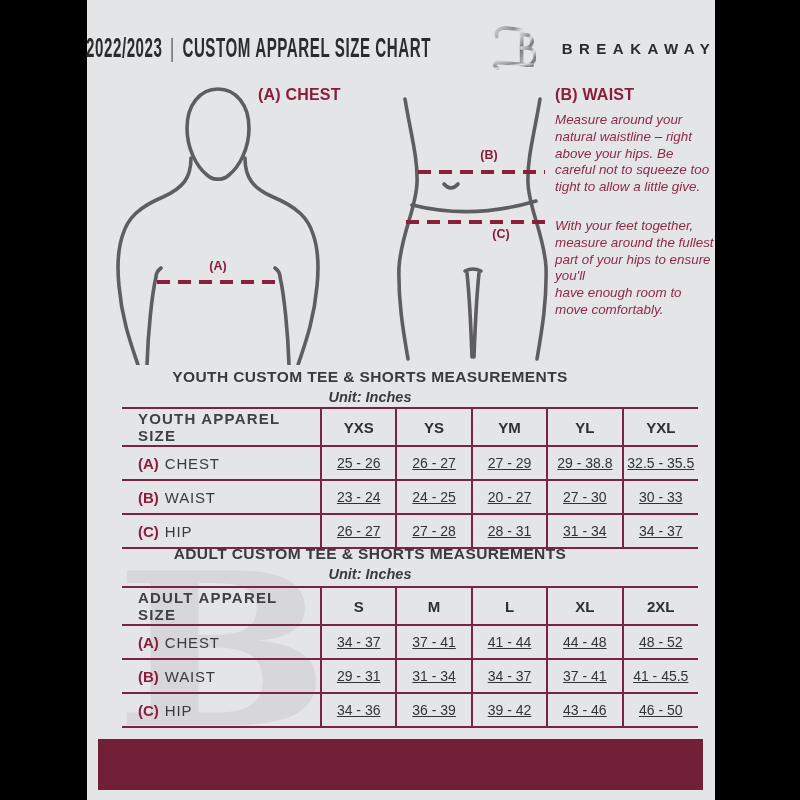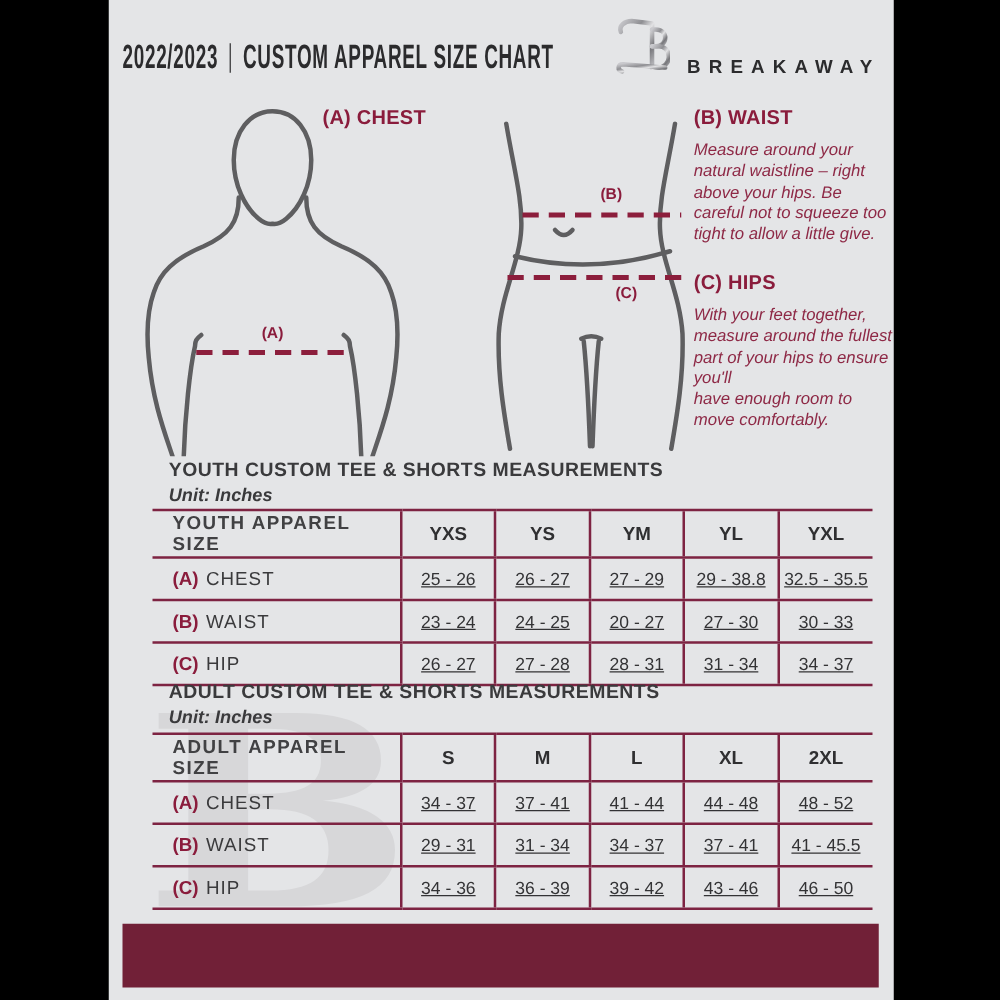--- a/index.html
+++ b/index.html
@@ -6,22 +6,22 @@
   .stage{position:relative;width:800px;height:800px;background:#000;overflow:hidden;
          font-family:"Liberation Sans",sans-serif;}
   .doc{position:absolute;left:87px;top:0;width:628px;height:800px;background:#e4e5e7;}
 
   
   .watermark{position:absolute;left:28px;top:545px;font-family:"DejaVu Serif",serif;
     font-weight:bold;font-size:212px;line-height:1;color:#d7d7d9;
     transform:scaleX(1.2);transform-origin:left top;user-select:none;}
 
   
-  .hdr{position:absolute;top:12px;left:0;right:0;height:50px;display:flex;
-       align-items:flex-end;justify-content:center;gap:14px;}
+  .hdr{position:absolute;top:23px;left:0;right:0;height:50px;display:flex;
+       align-items:center;justify-content:center;gap:26px;}
   .hdr-title-wrap{width:378px;white-space:nowrap;overflow:visible;height:34px;display:flex;align-items:center;}
   .hdr-title-inner{display:inline-flex;gap:14px;align-items:center;transform:scaleX(.56);
        transform-origin:left center;font-weight:bold;font-size:27px;color:#2b2b2d;letter-spacing:1px;}
   .hdr-sep{font-weight:normal;color:#4a4a4c;font-size:25px;}
   .logo-svg{width:46px;height:50px;flex:0 0 auto;}
   .brand{font-weight:bold;font-size:15px;letter-spacing:6.5px;color:#2b2b2d;}
 
   
   .g-block{position:absolute;}
   .g-h{font-size:16px;font-weight:bold;color:#8a1c3c;letter-spacing:.2px;margin:0 0 8px 0;}
@@ -30,21 +30,21 @@
   .blk-waist{left:468px;top:86px;width:156px;}
   .blk-hips{left:468px;top:218px;width:162px;}
 
   .fig{position:absolute;}
   .fig path,.fig line{fill:none;stroke:#5e5e60;stroke-width:3.6;stroke-linecap:round;}
   .fig .dash{stroke:#8c1e3c;stroke-width:4;stroke-dasharray:13 8;stroke-linecap:butt;}
   .fig-label{position:absolute;font-size:12.5px;font-weight:bold;color:#8a1c3c;
      width:30px;text-align:center;}
 
   
-  .sec-title-wrap{position:absolute;left:0;width:566px;text-align:left;padding-left:48px;}
+  .sec-title-wrap{position:absolute;left:0;width:566px;text-align:center;}
   .sec-title{font-size:15.5px;font-weight:bold;color:#3a3a3c;letter-spacing:.4px;}
   .sec-unit{font-size:14.5px;font-style:italic;color:#3a3a3c;margin-top:3px;font-weight:bold;}
   .wrap-youth{top:368px;} .wrap-adult{top:545px;}
 
   
   .size-table{position:absolute;left:35px;width:576px;border-collapse:collapse;table-layout:fixed;}
   .tbl-youth{top:407px;} .tbl-adult{top:586px;}
   .size-table th:first-child{width:181px;}
   .size-table th{height:32px;border-top:2px solid #7d2342;border-bottom:2px solid #7d2342;}
   .size-table td{height:30px;border-bottom:2px solid #7d2342;}
@@ -119,21 +119,20 @@
     <span class="fig-label" style="left:399px;top:227px;">(C)</span>
 
     <div class="g-block blk-chest">
       <p class="g-h">(A) CHEST</p>
     </div>
     <div class="g-block blk-waist">
       <p class="g-h">(B) WAIST</p>
       <p class="g-p">Measure around your natural waistline – right above your hips. Be careful not to squeeze too tight to allow a little give.</p>
     </div>
     <div class="g-block blk-hips">
-      <p class="g-h">(C) HIPS</p>
       <p class="g-p">With your feet together, measure around the fullest part of your hips to ensure you'll
 have enough room to move comfortably.</p>
     </div>
 
     <div class="sec-title-wrap wrap-youth">
       <div class="sec-title">YOUTH CUSTOM TEE &amp; SHORTS MEASUREMENTS</div>
       <div class="sec-unit">Unit: Inches</div>
     </div>
     <table class="size-table tbl-youth">
         <thead>

